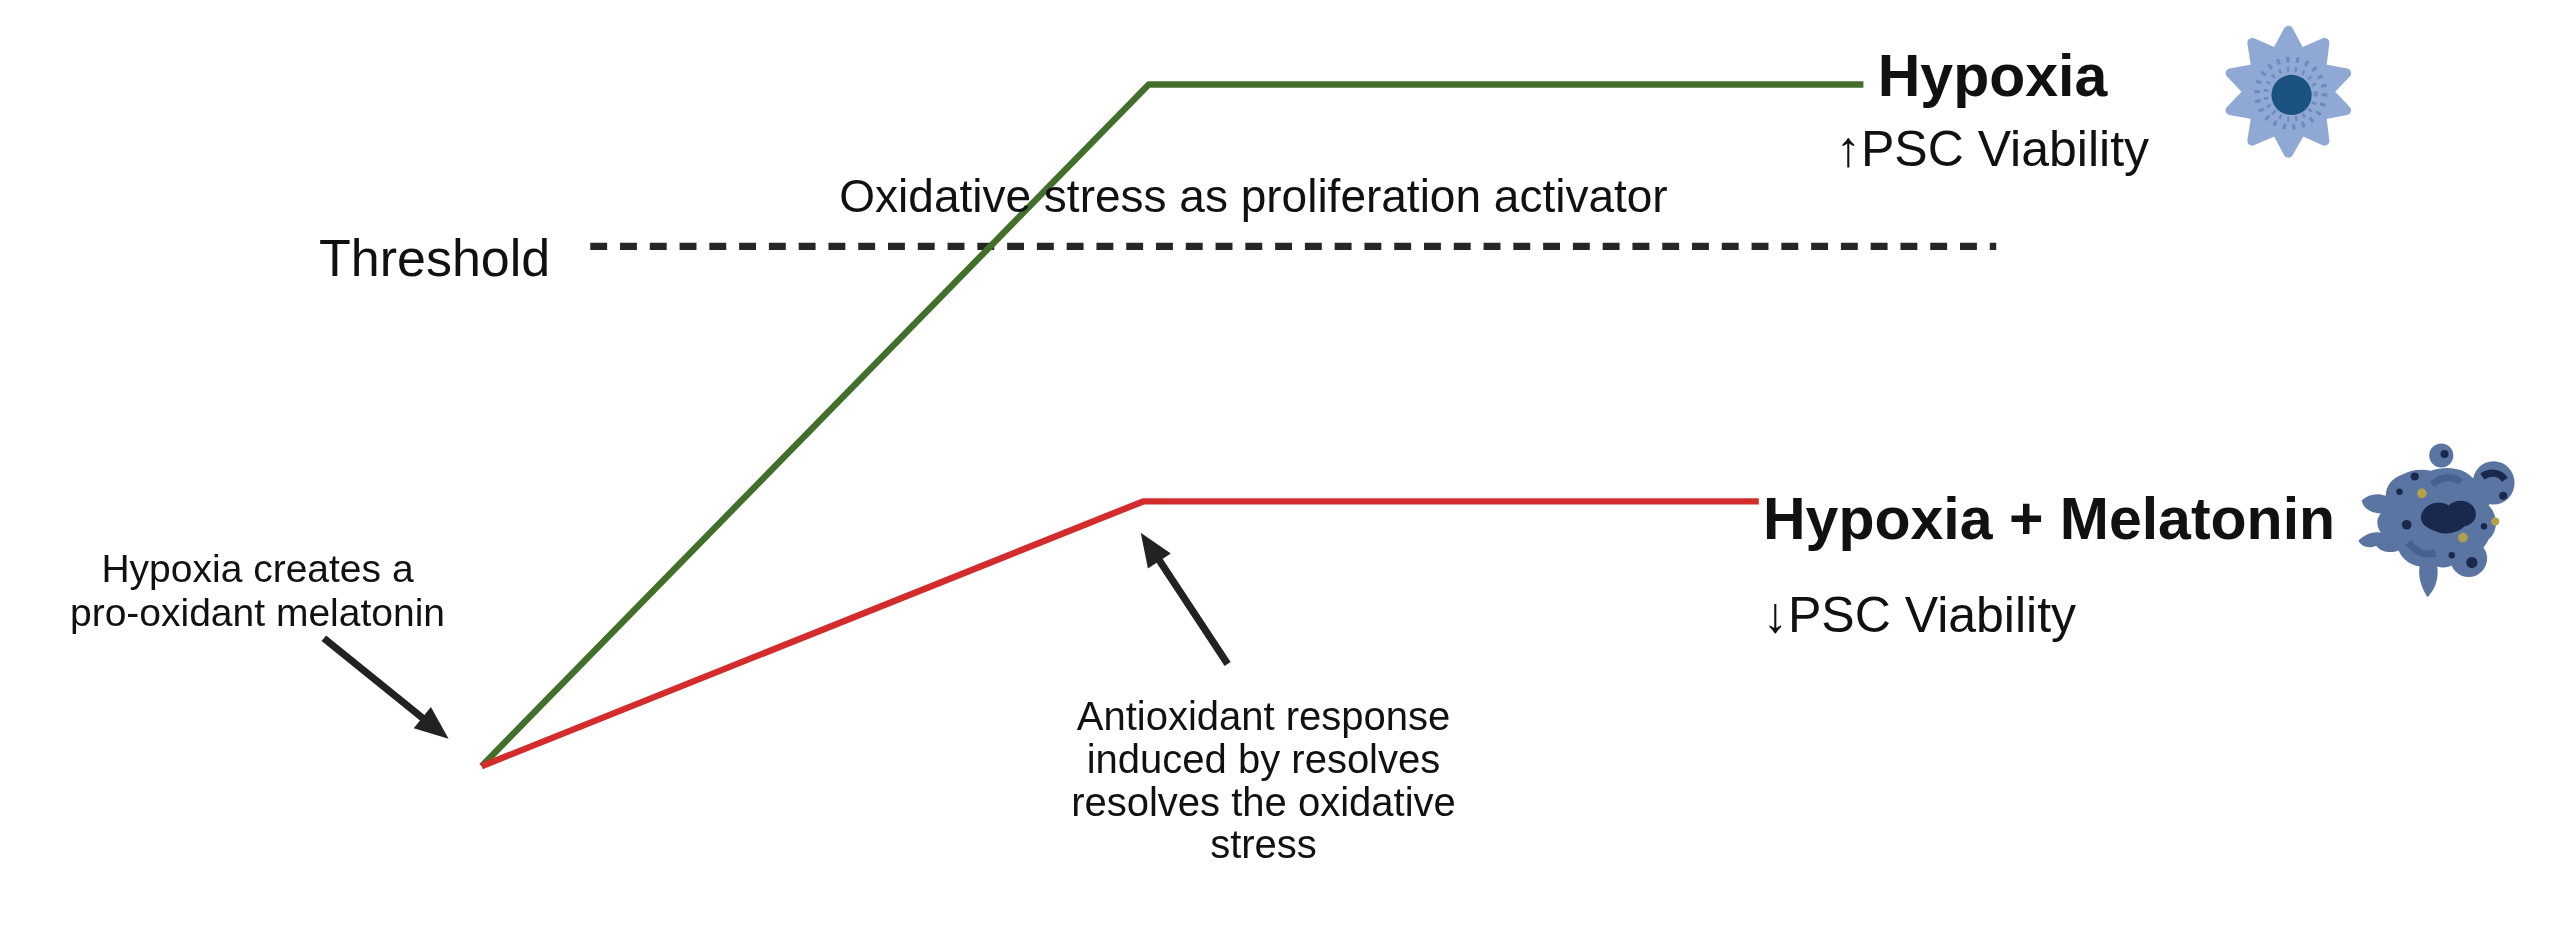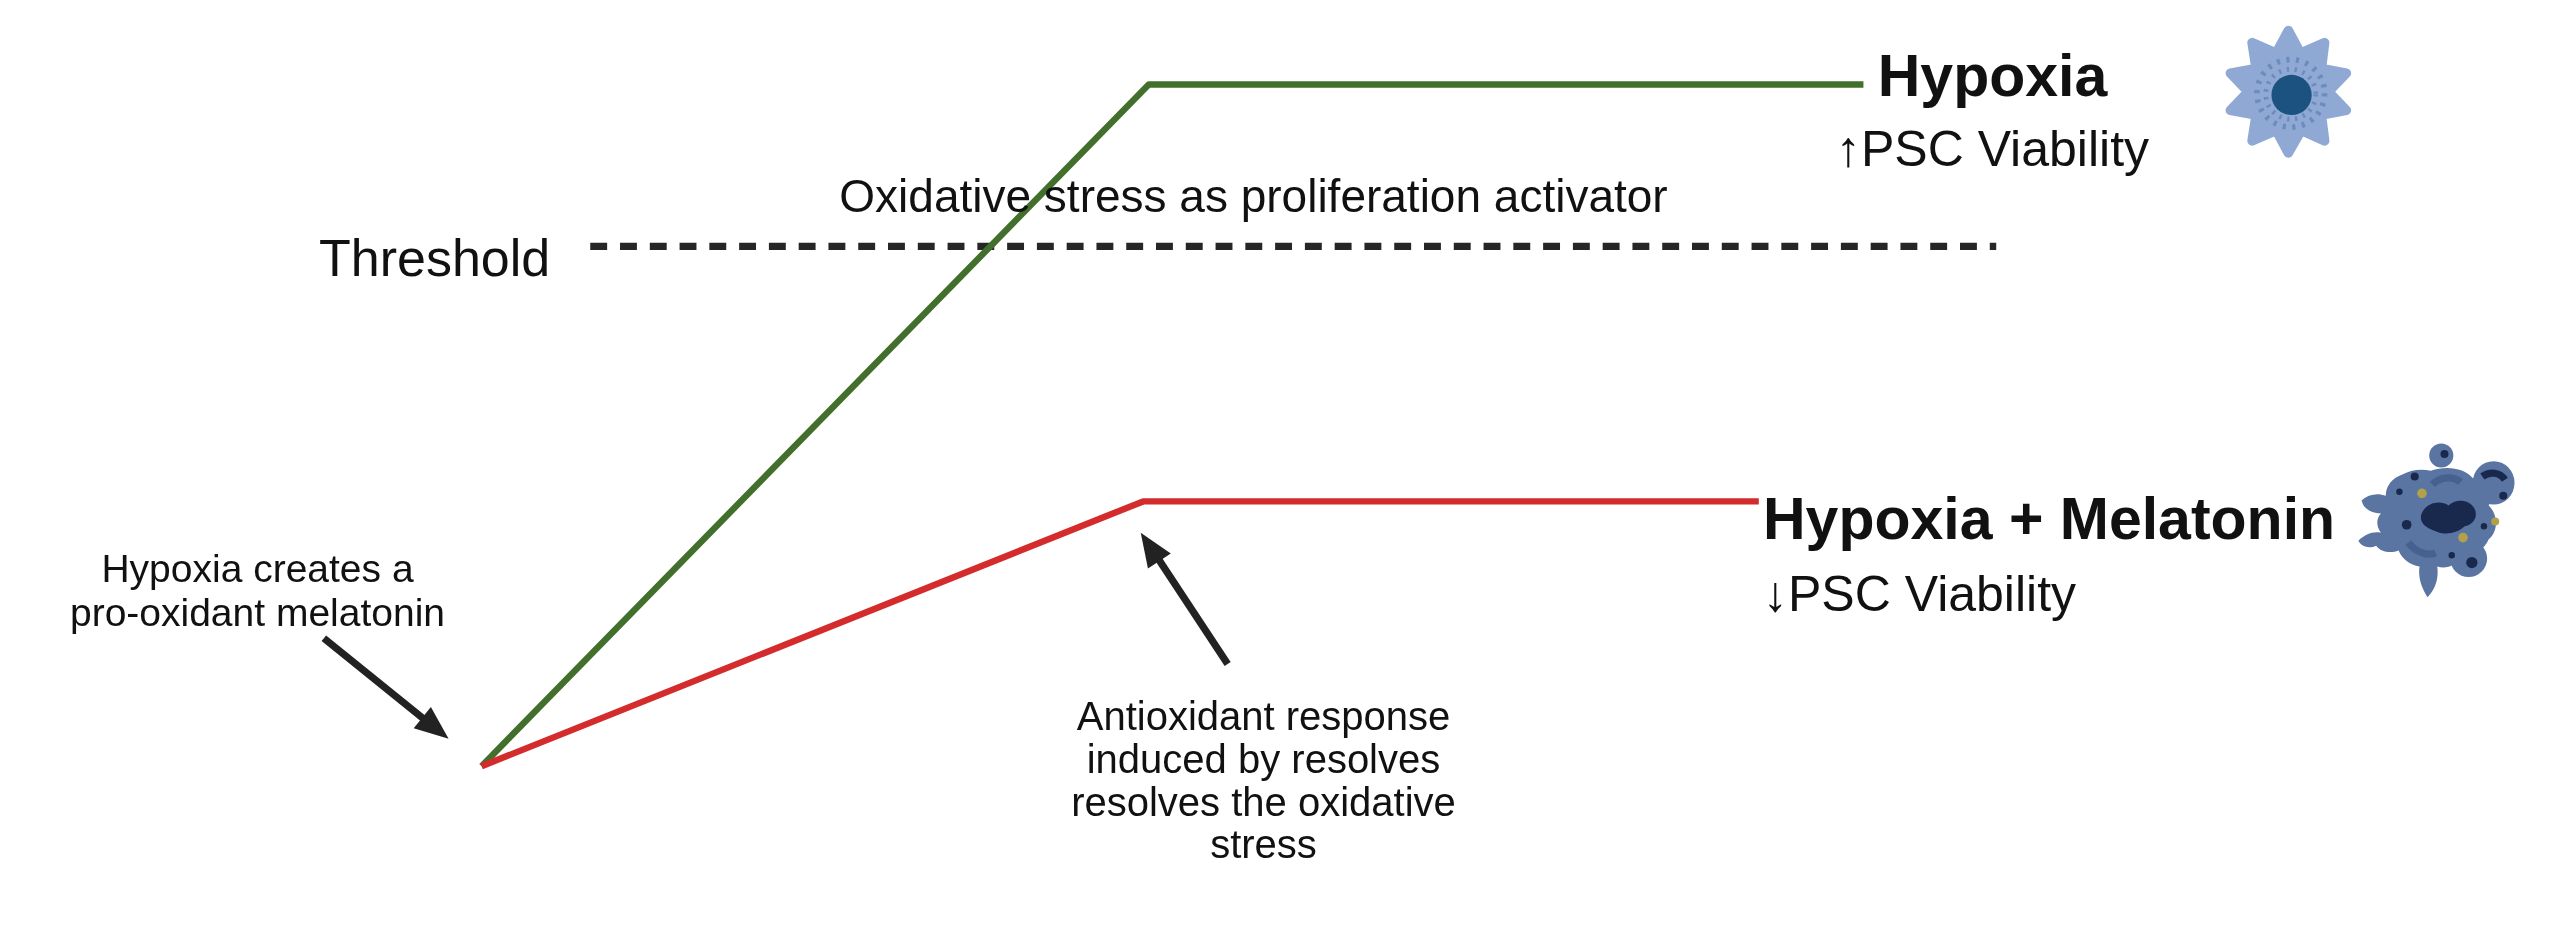--- a/index.html
+++ b/index.html
@@ -14,21 +14,21 @@
   .abs{position:absolute;}
   svg{position:absolute;left:0;top:0;}
   .txt{white-space:nowrap;}
   .threshold-label{left:319px;top:216px;font-size:52px;margin-top:12px;}
   .stress-title{left:690px;top:169px;width:1127px;text-align:center;font-size:46px;font-weight:normal;}
   .legend1{left:1791px;top:47px;width:403px;text-align:center;}
   .legend1 .lbl{font-size:59px;font-weight:bold;line-height:1;}
   .legend1 .eff{margin-top:18px;font-size:50px;line-height:1;}
   .legend2{left:1763px;top:490px;width:604px;}
   .legend2 .lbl{font-size:59px;font-weight:bold;line-height:1;}
-  .legend2 .eff{margin-top:20px;font-size:50px;line-height:1;}
+  .legend2 .eff{margin-top:41px;font-size:50px;line-height:1;}
   .ann-left{left:44px;top:547px;width:427px;text-align:center;font-size:39px;line-height:1.12;}
   .ann-bottom{left:1030px;top:695px;width:467px;text-align:center;font-size:40px;line-height:1.07;}
 </style>
 </head>
 <body>
 
 <div class="canvas">
 
   <svg width="2576" height="940" viewBox="0 0 3200 1168">
     <defs>

